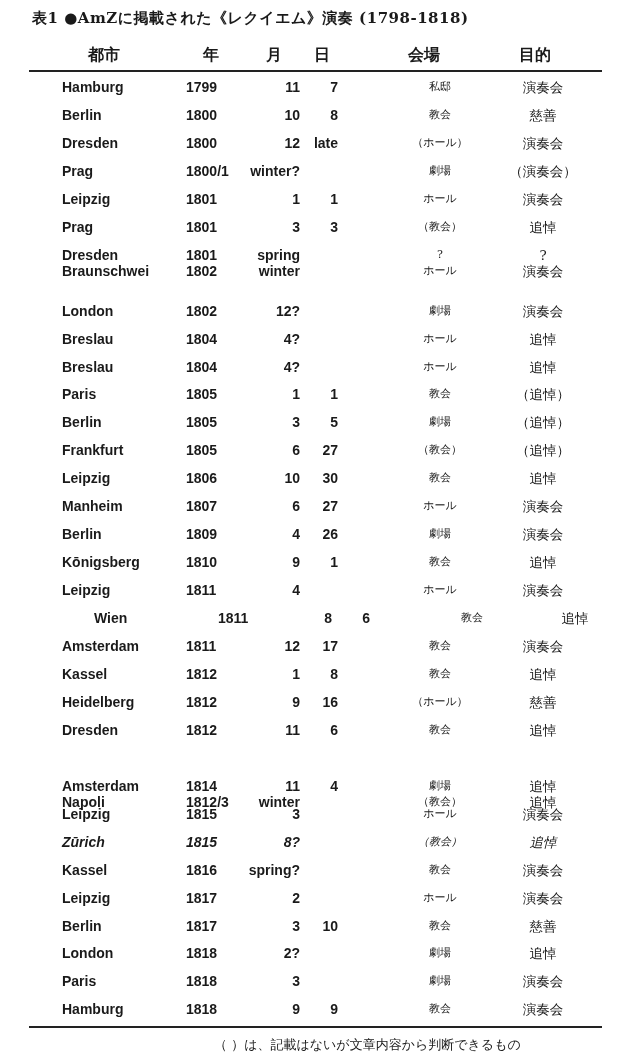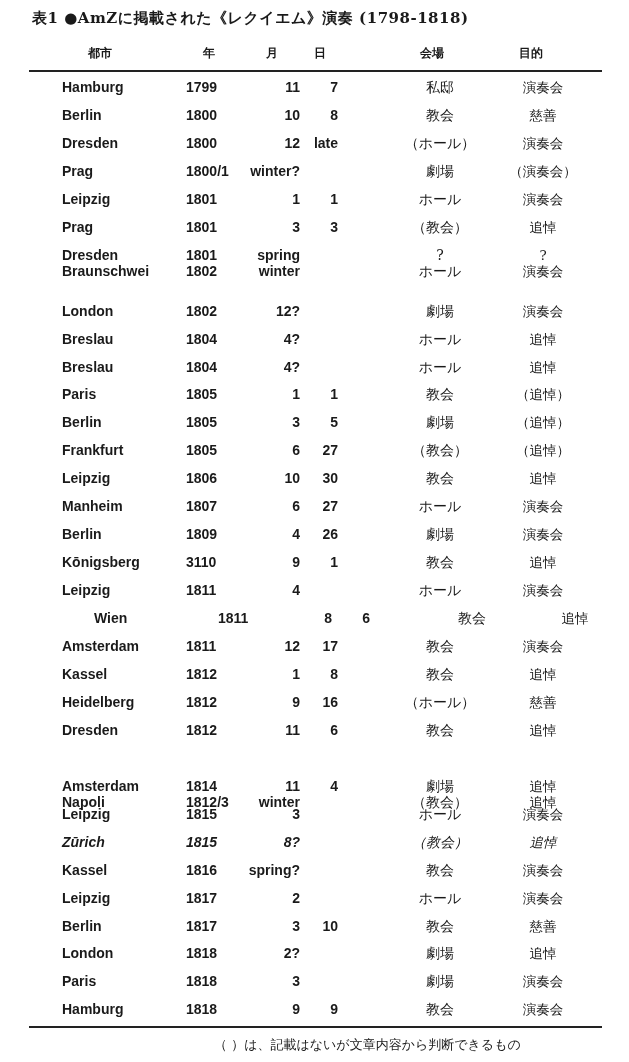--- a/index.html
+++ b/index.html
@@ -1,40 +1,40 @@
 <!DOCTYPE html>
 <html><head>
 <meta charset="utf-8">
 <style>
   html, body { margin:0; padding:0; background:#fff; }
   body { width:629px; height:1062px; position:relative; overflow:hidden; color:#1a1a1a; }
   .title { position:absolute; left:32px; top:9px; font-family:"DejaVu Serif", serif; font-size:15px; font-weight:bold; letter-spacing:0.5px; white-space:nowrap; }
-  .hdr { position:absolute; top:45px; font-family:Liberation Mono, monospace; font-size:12px; font-weight:bold; white-space:nowrap; }
+  .hdr { position:absolute; top:45px; font-family:Liberation Mono, monospace; font-size:16px; font-weight:bold; white-space:nowrap; }
   .rule { position:absolute; left:29px; width:573px; height:2px; background:#222; }
   .row { position:absolute; left:0; width:629px; height:28px; font-family:"Liberation Sans", sans-serif; font-size:14px; font-weight:bold; }
   .row span { position:absolute; top:0; white-space:nowrap; line-height:20px; }
   .c-city { left:62px; }
   .c-year { left:186px; }
   .c-month { right:329px; text-align:left; }
   .c-day { right:291px; text-align:right; }
-  .c-venue { left:400px; width:80px; text-align:center; font-family:"DejaVu Serif", serif; font-weight:normal; font-size:14px; }
+  .c-venue { left:400px; width:80px; text-align:center; font-family:"DejaVu Serif", serif; font-weight:normal; font-size:11px; }
   .c-purpose { left:498px; width:90px; text-align:center; font-family:"DejaVu Serif", serif; font-weight:normal; font-size:13.5px; }
   .footnote { position:absolute; left:214px; top:1036px; font-family:"DejaVu Serif", serif; font-size:13px; white-space:nowrap; }
 </style>
 </head>
 <body>
 
 <div class="title">表1 ●AmZに掲載された《レクイエム》演奏 (1798-1818)</div>
 
 <div>
   <span class="hdr" style="left:88px;">都市</span>
   <span class="hdr" style="left:203px;">年</span>
   <span class="hdr" style="left:266px;">月</span>
   <span class="hdr" style="left:314px;">日</span>
-  <span class="hdr" style="left:420px;">会場</span>
+  <span class="hdr" style="left:408px;">会場</span>
   <span class="hdr" style="left:519px;">目的</span>
 </div>
 
 <div class="rule" style="top:70px;"></div>
 
 <div id="table-body">
     <div class="row" style="top: 77px;">
       <span class="c-city">Hamburg</span>
       <span class="c-year">1799</span>
       <span class="c-month">11</span>
@@ -165,21 +165,21 @@
     <div class="row" style="top: 524.2px;">
       <span class="c-city">Berlin</span>
       <span class="c-year">1809</span>
       <span class="c-month">4</span>
       <span class="c-day">26</span>
       <span class="c-venue">劇場</span>
       <span class="c-purpose">演奏会</span>
     </div>
     <div class="row" style="top: 552.15px;">
       <span class="c-city">Kōnigsberg</span>
-      <span class="c-year">3110</span>
+      <span class="c-year">1810</span>
       <span class="c-month">9</span>
       <span class="c-day">1</span>
       <span class="c-venue">教会</span>
       <span class="c-purpose">追悼</span>
     </div>
     <div class="row" style="top: 580.1px;">
       <span class="c-city">Leipzig</span>
       <span class="c-year">1811</span>
       <span class="c-month">4</span>
       <span class="c-day"></span>

